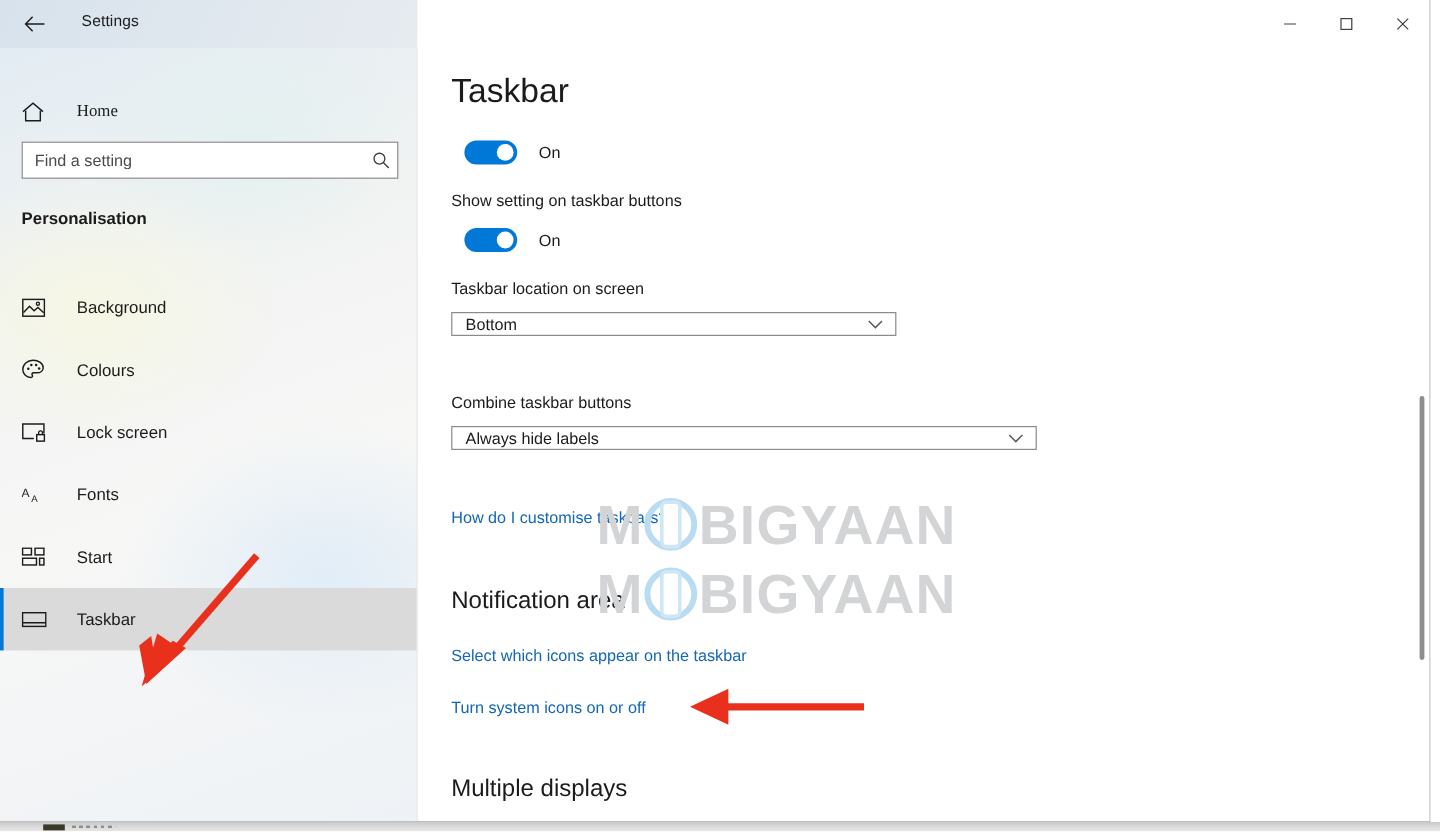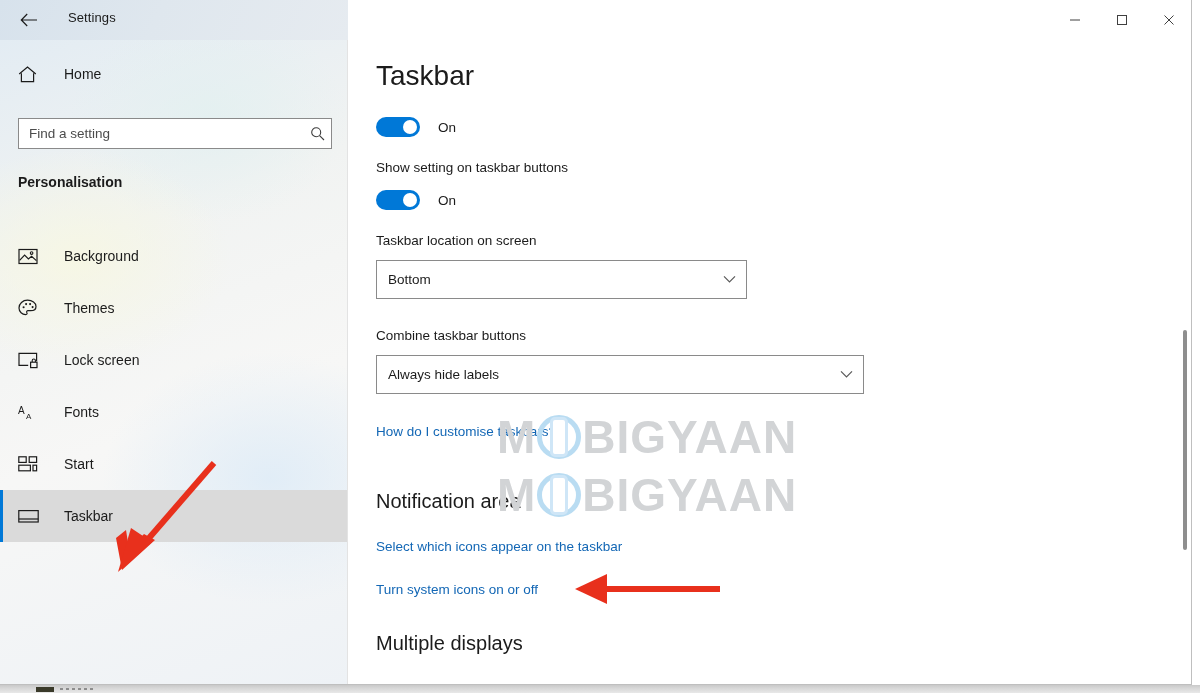--- a/index.html
+++ b/index.html
@@ -76,21 +76,21 @@
     background:
       radial-gradient(ellipse 220px 160px at 22% 34%, rgba(247,247,226,0.85) 0%, rgba(247,247,226,0) 70%),
       radial-gradient(ellipse 240px 180px at 78% 68%, rgba(223,236,247,0.9) 0%, rgba(223,236,247,0) 70%),
       radial-gradient(ellipse 200px 150px at 60% 12%, rgba(226,240,240,0.8) 0%, rgba(226,240,240,0) 70%),
       linear-gradient(160deg, #e3ecf3 0%, #f1f3f2 30%, #f7f7f6 58%, #eef2f6 100%);
     border-right: 1px solid #e3e3e3;
     overflow: hidden;
   }
   .home-row {
     position: absolute; left: 0; top: 26px; width: 348px; height: 36px;
-    display: flex; align-items: flex-start;
+    display: flex; align-items: flex-end; font-family: Liberation Serif, serif;
   }
   .home-icon { margin-left: 18px; width: 24px; display: flex; align-items: center; color: #1b1b1b; }
   .home-label { margin-left: 22px; font-size: 14px; color: #1b1b1b; }
 
   .search-box {
     position: absolute; left: 18px; top: 78px; width: 314px; height: 31px;
     border: 1px solid #8a8a8a; background: #ffffff;
     display: flex; align-items: center;
   }
   .search-box input {
@@ -127,35 +127,35 @@
   
   .main {
     position: absolute; left: 349px; top: 40px; width: 843px; height: 645px;
     background: #ffffff; overflow: hidden;
   }
   .page-title {
     position: absolute; left: 27px; top: 20px;
     font-size: 28px; font-weight: 400; color: #1b1b1b;
   }
 
-  .toggle-row { position: absolute; display: flex; align-items: center; }
+  .toggle-row { position: absolute; display: flex; align-items: center; margin-left: 11px; }
   .toggle {
     width: 44px; height: 20px; border-radius: 10px; background: #0078d7;
     position: relative;
   }
   .toggle .knob {
     position: absolute; right: 3px; top: 3px;
     width: 14px; height: 14px; border-radius: 7px; background: #ffffff;
   }
   .toggle-text { margin-left: 18px; font-size: 13.5px; color: #1b1b1b; }
 
   .field-label { position: absolute; font-size: 13.5px; color: #1b1b1b; }
 
   .dropdown {
-    position: absolute; height: 39px;
+    position: absolute; height: 20px;
     border: 1px solid #8a8a8a; background: #ffffff;
     display: flex; align-items: center;
   }
   .dropdown .dd-value { margin-left: 11px; font-size: 13.5px; color: #1b1b1b; flex: 1; }
   .dropdown .dd-chev { width: 34px; display: flex; align-items: center; justify-content: center; color: #5a5a5a; }
 
   .link { position: absolute; font-size: 13.5px; color: #1367b5; cursor: pointer; }
 
   .section-title { position: absolute; font-size: 20px; color: #1b1b1b; }
 
@@ -277,21 +277,21 @@
         <div class="nav-item">
           <span class="nav-ico">
             <svg width="19" height="18" viewBox="0 0 19 18" fill="none">
               <path d="M9.5 1.2 C4.7 1.2 1 4.6 1 8.9 C1 13 4.3 15.6 7.6 15.6 C9.3 15.6 9.3 14.3 8.8 13.5 C8.3 12.6 8.9 11.7 10 11.7 H12.6 C15.8 11.7 18 9.9 18 7.4 C18 3.8 14.2 1.2 9.5 1.2 Z" stroke="currentColor" stroke-width="1.2" fill="none"></path>
               <circle cx="5.6" cy="8.2" r="1.05" fill="currentColor"></circle>
               <circle cx="8.1" cy="5.1" r="1.05" fill="currentColor"></circle>
               <circle cx="12.1" cy="5.1" r="1.05" fill="currentColor"></circle>
               <circle cx="14.6" cy="8.1" r="1.05" fill="currentColor"></circle>
             </svg>
           </span>
-          <span class="nav-lbl">Themes</span>
+          <span class="nav-lbl">Colours</span>
         </div>
 
         <div class="nav-item">
           <span class="nav-ico">
             <svg width="20" height="17" viewBox="0 0 20 17" fill="none">
               <path d="M18.6 9.2 V1.4 H1 V13.4 H10.2" stroke="currentColor" stroke-width="1.2" fill="none"></path>
               <rect x="12.6" y="10.2" width="6.4" height="5.4" stroke="currentColor" stroke-width="1.2" fill="none"></rect>
               <path d="M14.2 10.1 V8.6 A1.6 1.6 0 0 1 17.4 8.6 V10.1" stroke="currentColor" stroke-width="1.1" fill="none"></path>
             </svg>
           </span>
@@ -392,21 +392,21 @@
       </div>
 
       <div class="link" style="left:27px; top:384px;">How do I customise taskbars?</div>
 
       <div class="section-title" style="left:27px; top:450px;">Notification area</div>
 
       <div class="link" style="left:27px; top:499px;">Select which icons appear on the taskbar</div>
 
       <div class="link" style="left:27px; top:542px;">Turn system icons on or off</div>
 
-      <div class="section-title" style="left:27px; top:592px;">Multiple displays</div>
+      <div class="section-title" style="left:27px; top:606px;">Multiple displays</div>
 
       <div class="scroll-track">
         <div class="scroll-thumb"></div>
       </div>
     </div>
   </div>
 
   <svg class="arrows" viewBox="0 0 1200 693" width="1200" height="693">
     <g>
       <line x1="214" y1="463" x2="143" y2="545" stroke="#e8301c" stroke-width="6"></line>

